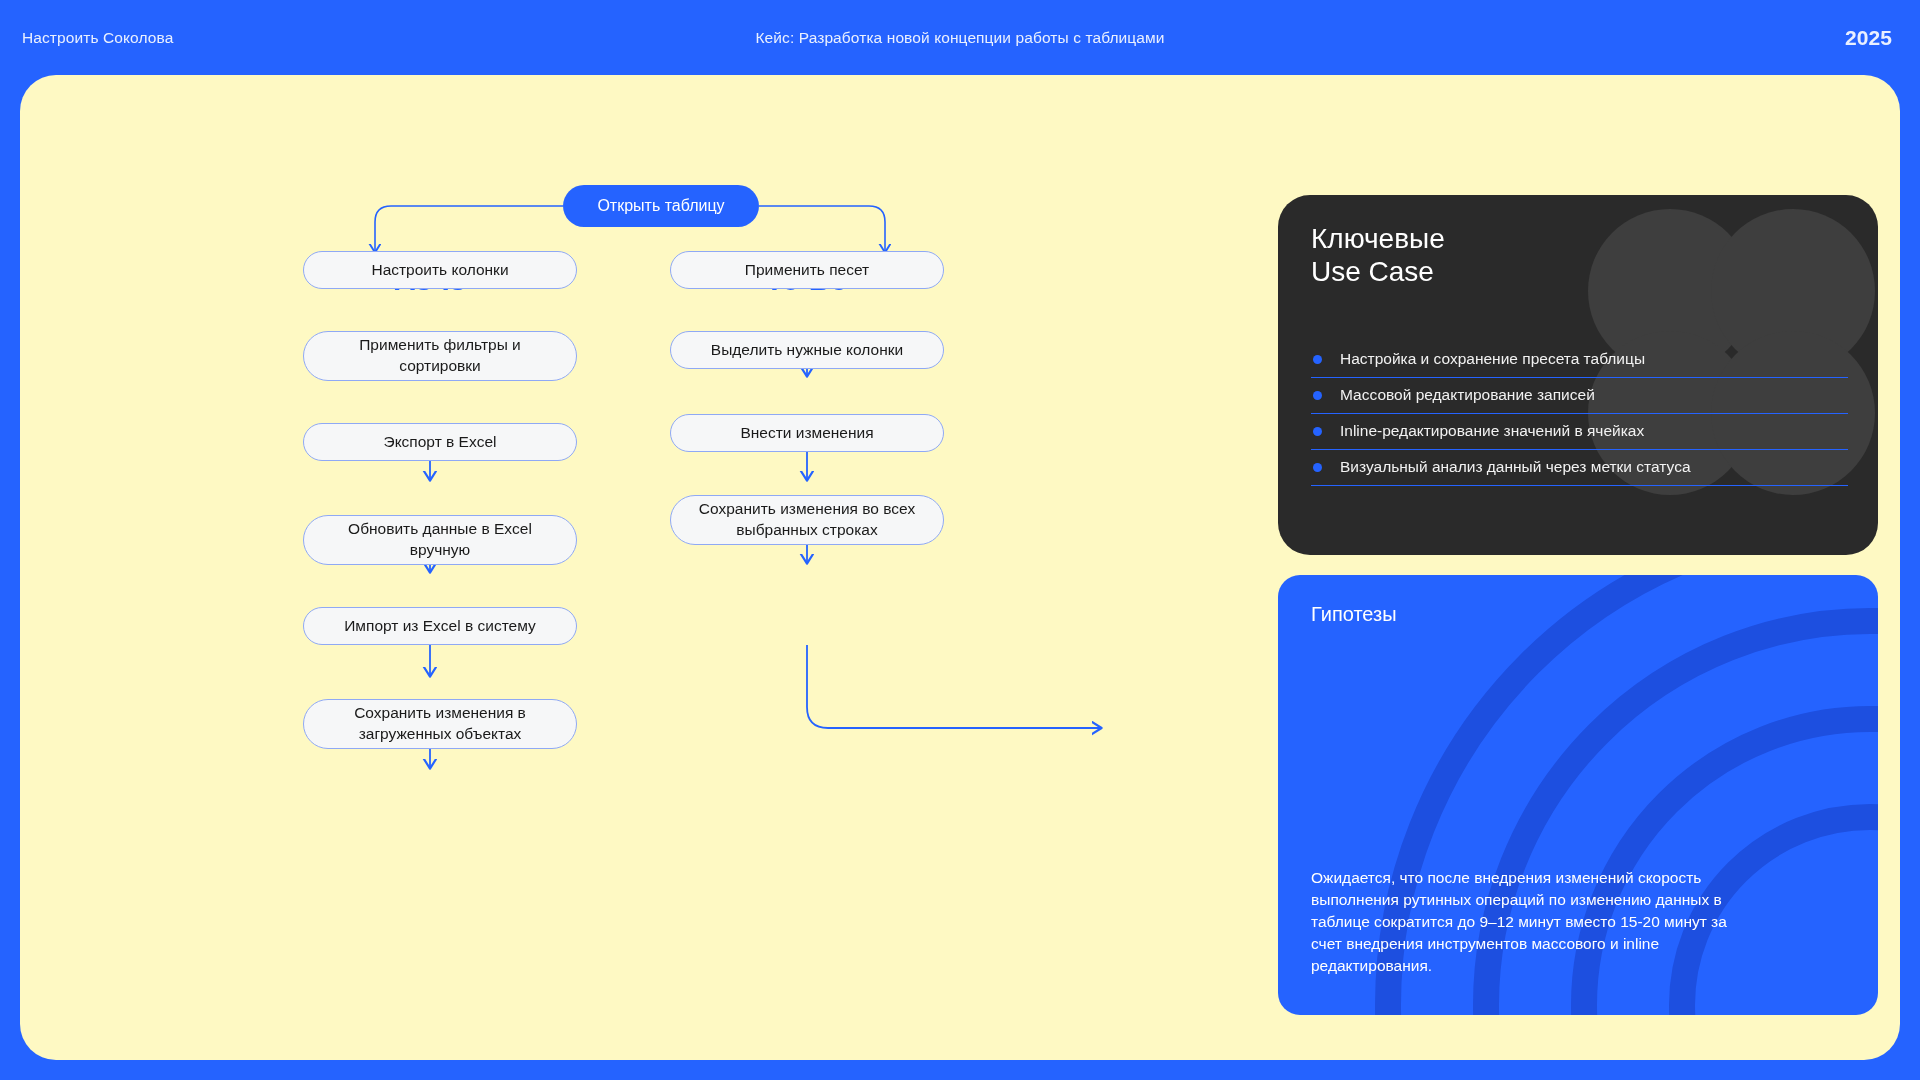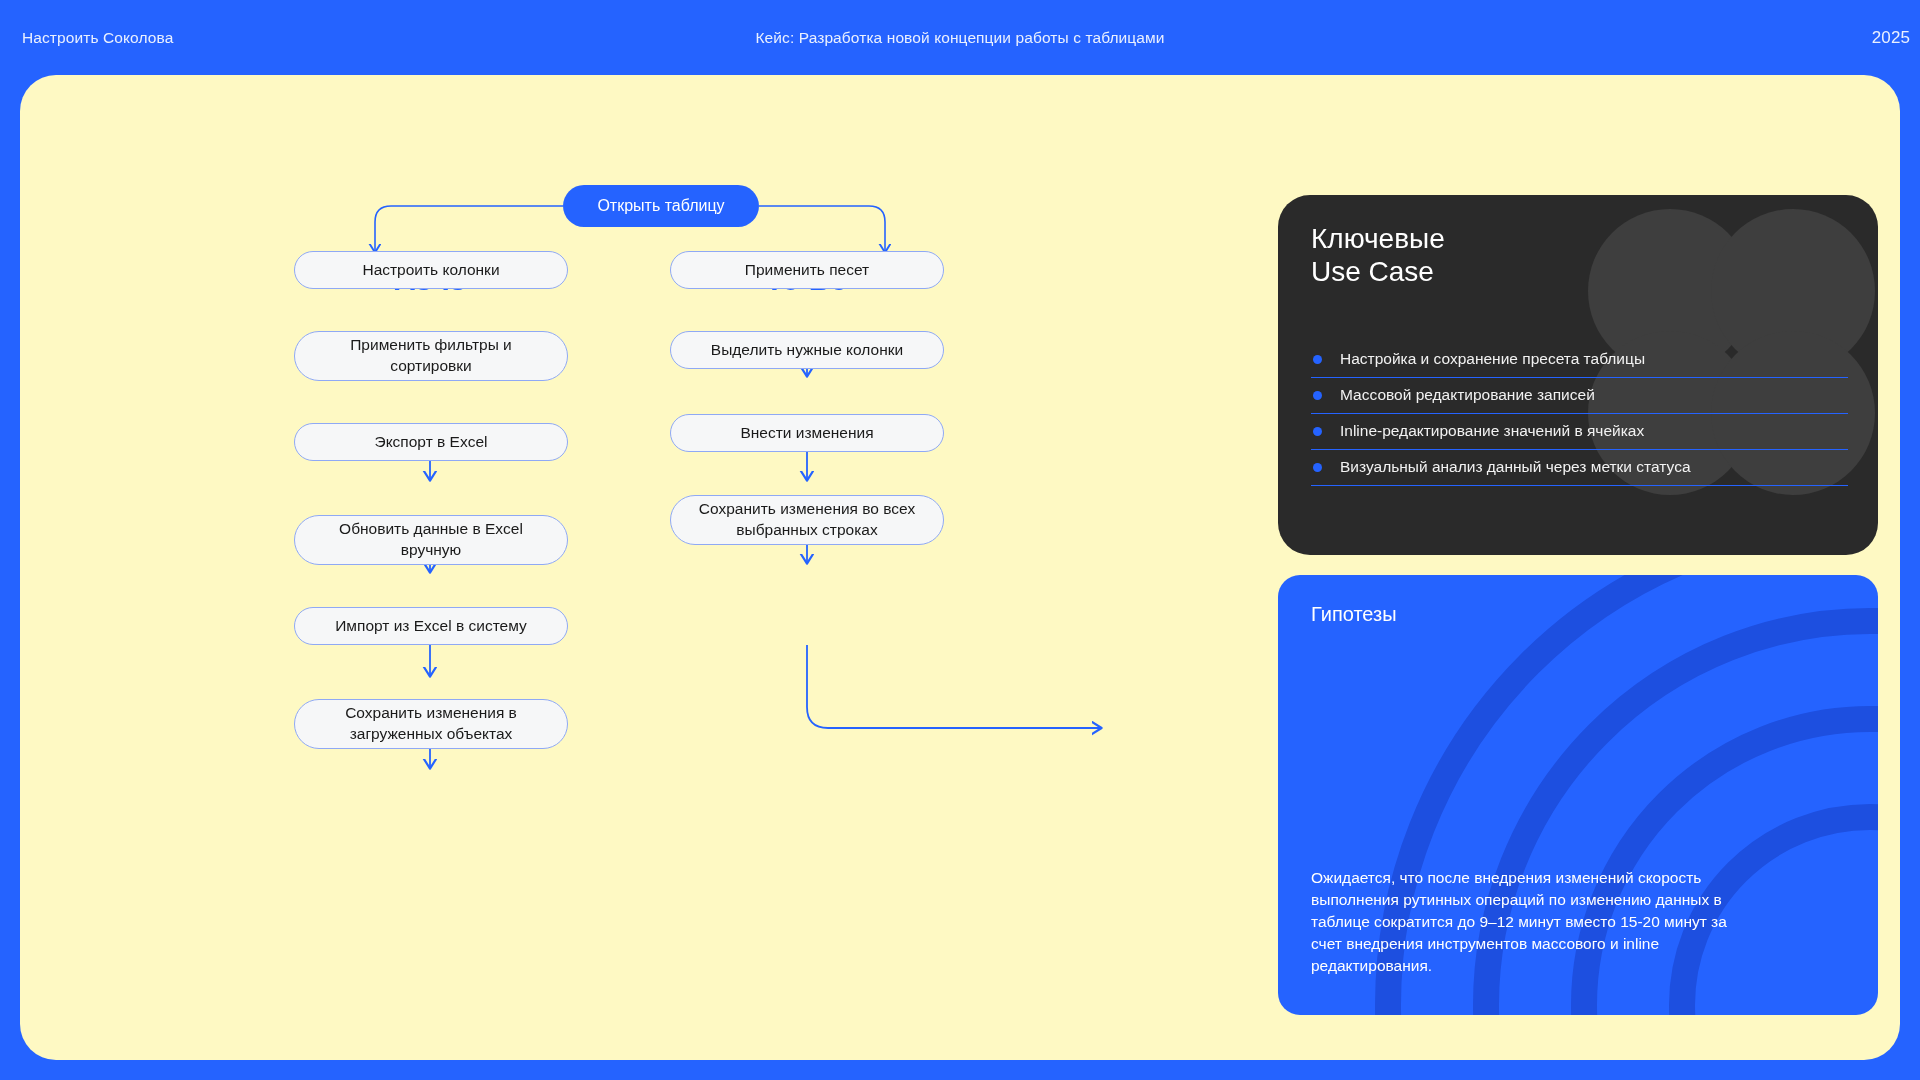--- a/index.html
+++ b/index.html
@@ -23,22 +23,22 @@
   }
   .topbar-left {
     position: absolute; left: 22px;
     color: #EAF0FF; font-size: 15.5px; letter-spacing: .1px;
   }
   .topbar-center {
     position: absolute; left: 50%; transform: translateX(-50%);
     color: #EAF0FF; font-size: 15.5px; letter-spacing: .1px; white-space: nowrap;
   }
   .topbar-right {
-    position: absolute; right: 10px;
-    color: #EAF0FF; font-size: 17px; letter-spacing: .1px;
+    position: absolute; right: 28px;
+    color: #EAF0FF; font-size: 21px; letter-spacing: .1px; font-weight: bold;
   }
 
   
   .canvas {
     position: absolute;
     left: 20px; top: 75px;
     width: 1880px; height: 985px;
     background: #fef9c3;
     border-radius: 36px;
     overflow: hidden;
@@ -71,21 +71,21 @@
     border: 1.4px solid #8FA9F5;
     border-radius: 20px;
     display: flex; align-items: center; justify-content: center;
     text-align: center;
     color: #1A1A1A; font-size: 15.5px; line-height: 1.35;
     padding: 0 14px;
   }
   .node.h1line { height: 38px; border-radius: 19px; }
   .node.h2line { height: 50px; border-radius: 25px; }
 
-  .col-as-is .node { left: 274px; width: 274px; }
+  .col-as-is .node { left: 283px; width: 274px; }
   .col-to-be .node { left: 650px; width: 274px; }
 
   .arrows { position: absolute; left: 0; top: 0; width: 1260px; height: 985px; pointer-events: none; }
 
   
   .usecase-card {
     position: absolute;
     left: 1258px; top: 120px;
     width: 600px; height: 360px;
     background: #2A2A2A;

